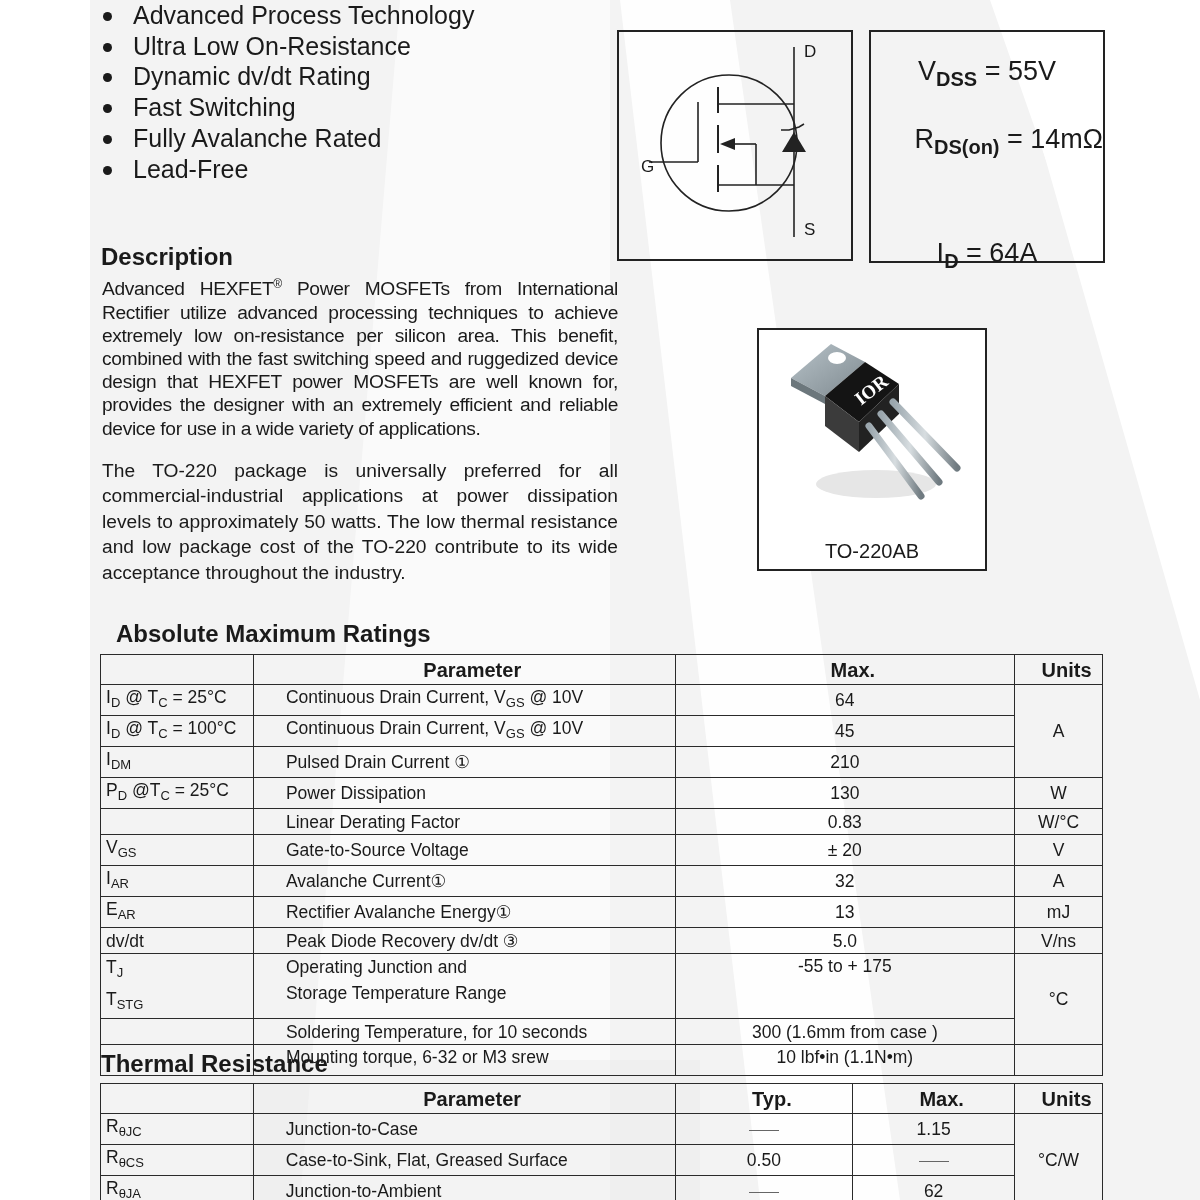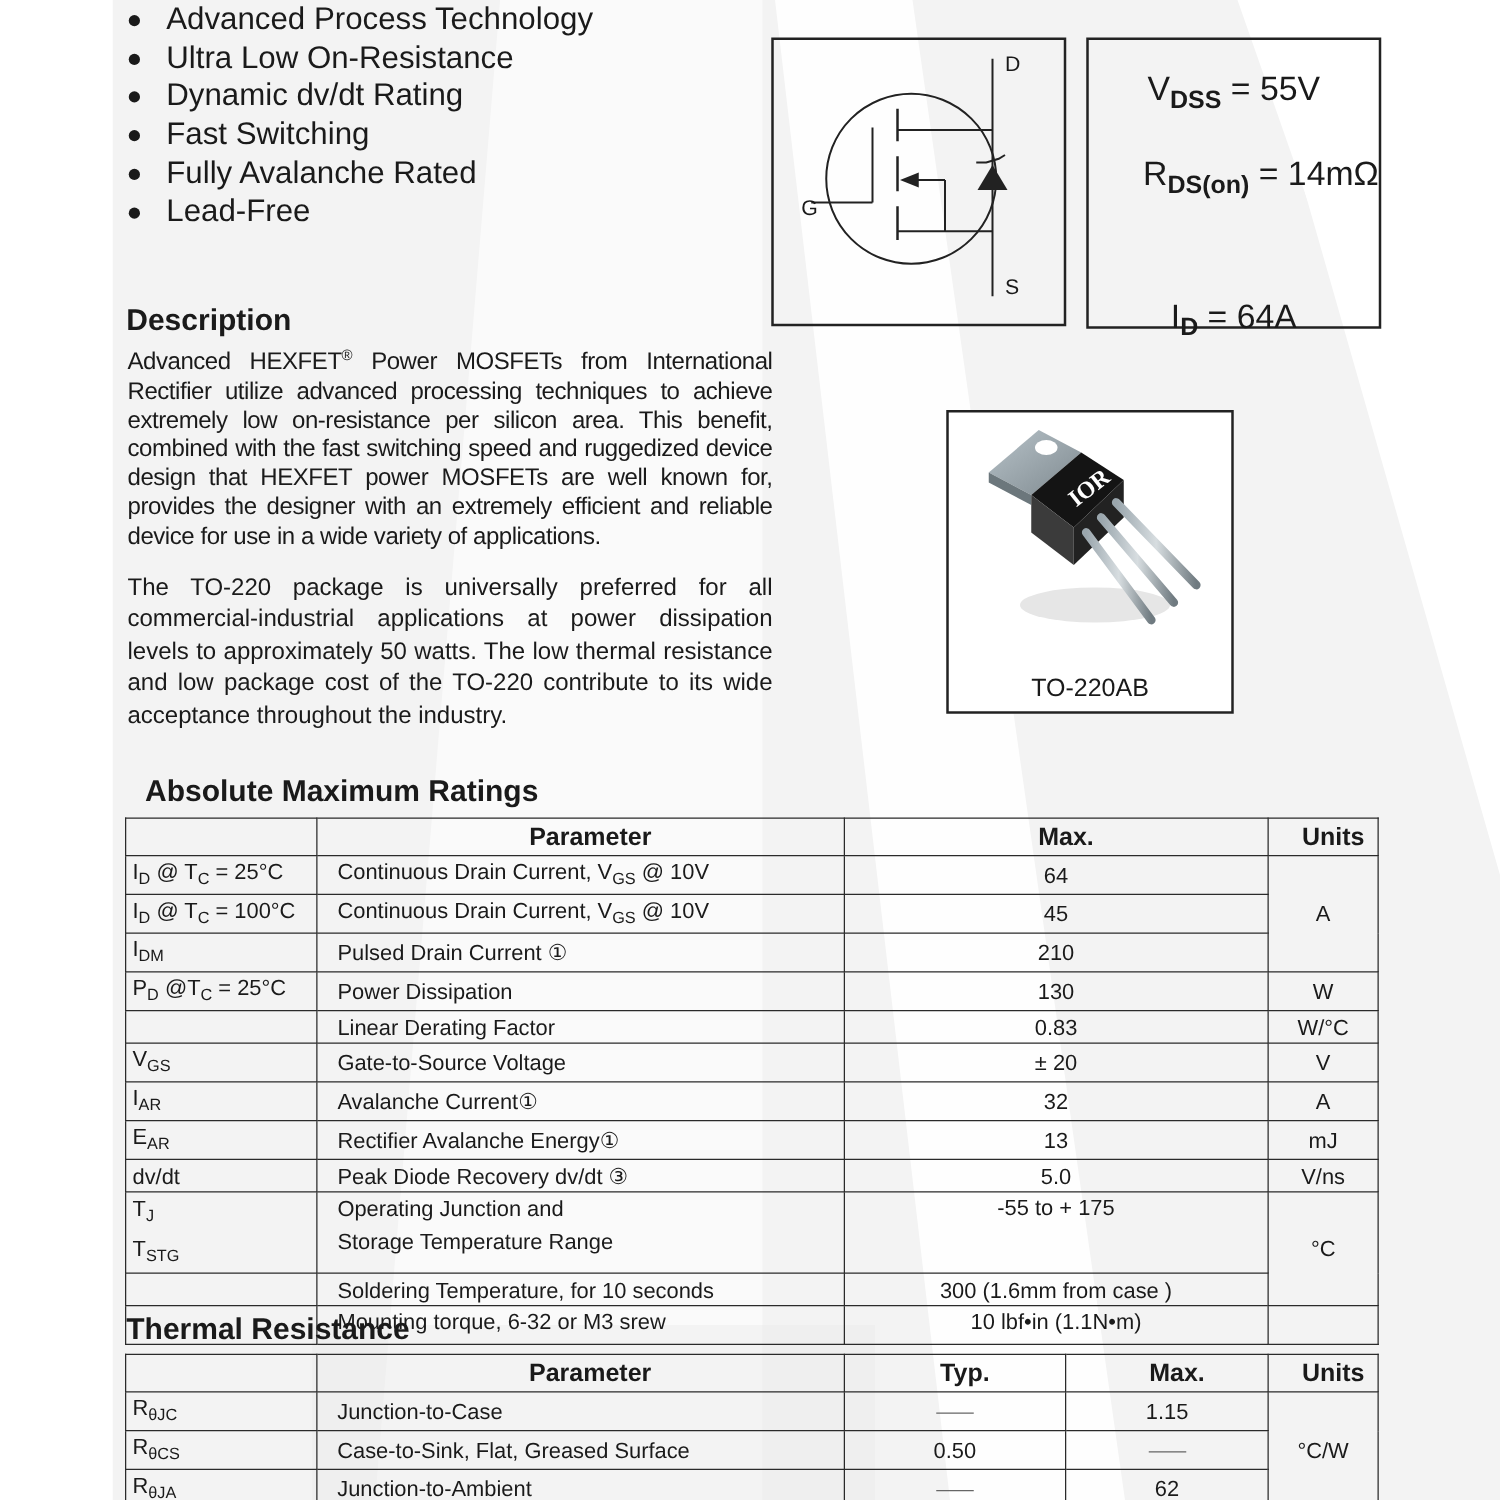--- a/index.html
+++ b/index.html
@@ -34,21 +34,21 @@
   
   .pkg-box { position:absolute; left:757px; top:328px; width:230px; height:243px; border:2px solid #222; box-sizing:border-box; background:#fff; }
   .pkg-img { position:absolute; left:22px; top:4px; width:186px; height:190px; background:#fff; }
   .pkg-caption { position:absolute; left:0; right:0; top:210px; text-align:center; font-size:20px; }
 
   
   table.dt { position:absolute; left:100px; border-collapse:collapse; font-size:17.5px; background:transparent; }
   table.dt td, table.dt th { border:1.6px solid #2a2a2a; padding:0; height:25px; line-height:24px; }
   table.dt th { font-weight:bold; font-size:20px; height:29px; text-align:center;padding-left:16px; }
   table.dt td.sym { padding-left:5px; text-align:left; white-space:nowrap; }
-  table.dt td.par { padding-left:16px; text-align:left; white-space:nowrap; }
+  table.dt td.par { padding-left:32px; text-align:left; white-space:nowrap; }
   table.dt td.val, table.dt td.unit { text-align:center; white-space:nowrap; }
   table.dt sub { font-size:13px; vertical-align:-4px; }
   .twoline td { vertical-align:top;margin-top:44px; }
   .dash { display:inline-block; width:30px; height:0; border-top:1.5px solid #666; vertical-align:middle; }
 </style>
 </head>
 <body>
 
 <svg class="bg" width="1200" height="1200" viewBox="0 0 1200 1200">
   <polygon points="90,0 1000,0 1200,700 1200,1200 90,1200" fill="#f3f3f3"></polygon>

